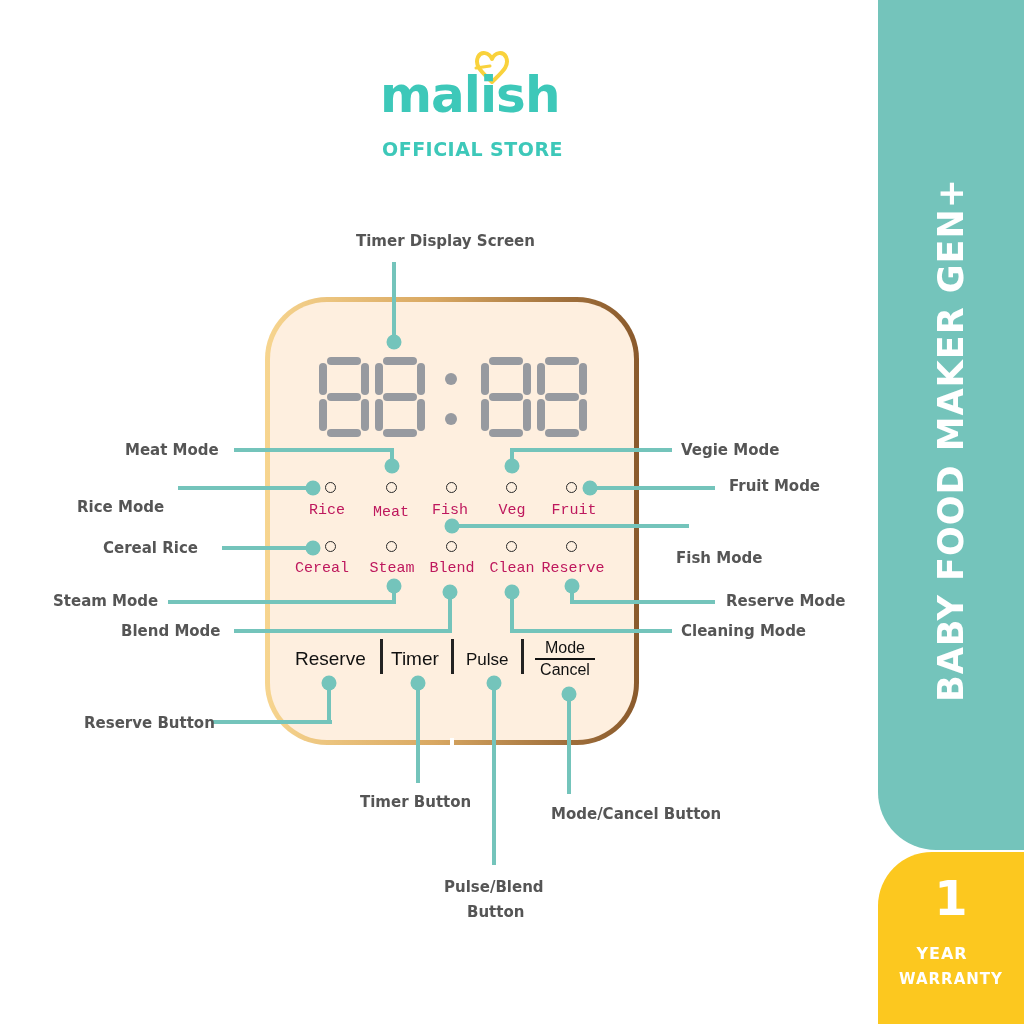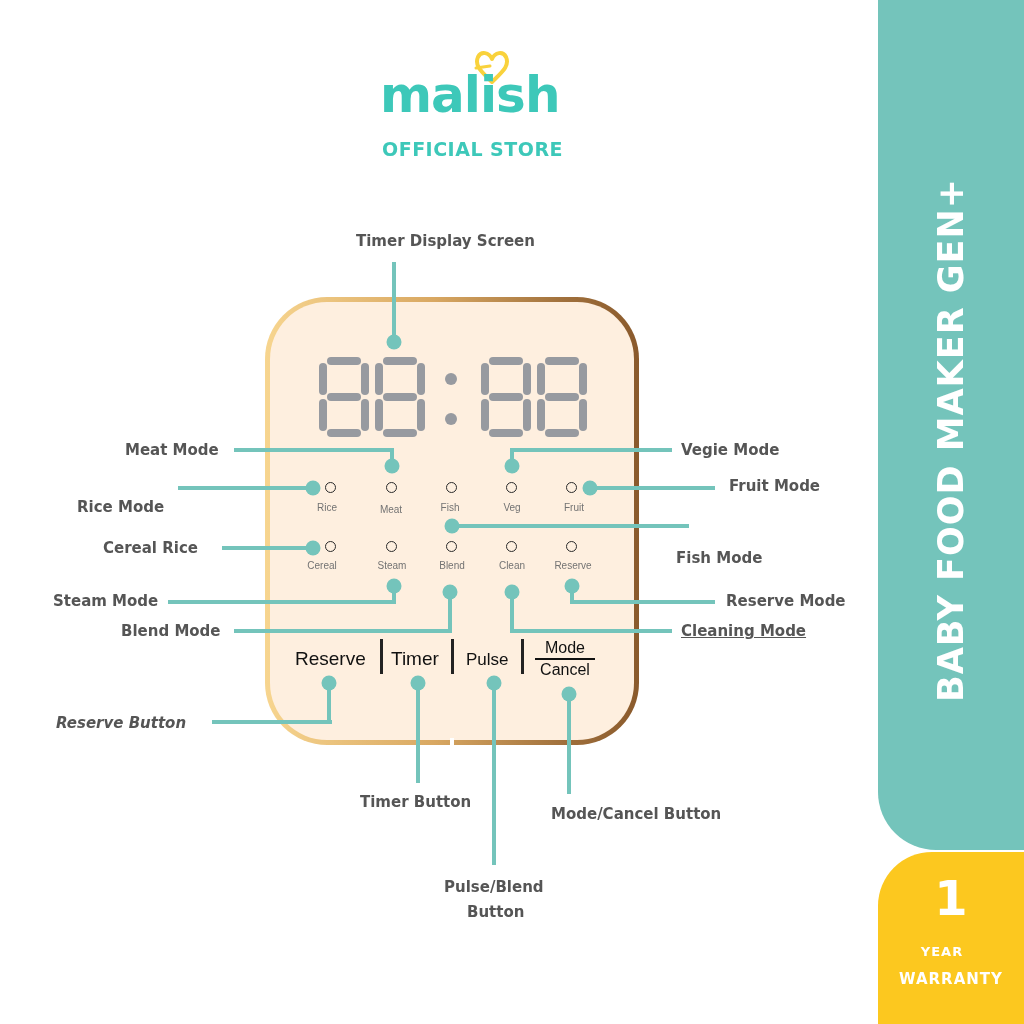--- a/index.html
+++ b/index.html
@@ -10,36 +10,36 @@
   .brand { position: absolute; left: 360px; top: 44px; width: 220px; text-align: center; }
   .brand-name { position: absolute; left: 20px; top: 26px; font-family: "DejaVu Sans", sans-serif; font-weight: bold; font-size: 50px; letter-spacing: -1px; color: #3dc8b9; line-height: 1; }
   .brand-sub { position: absolute; left: 22px; top: 94px; font-family: "DejaVu Sans", sans-serif; font-weight: bold; font-size: 19px; color: #3dc8b9; letter-spacing: 0.5px; white-space: nowrap; }
   .heart { position: absolute; left: 112px; top: 4px; width: 40px; height: 36px; }
 
   
   .banner { position: absolute; left: 878px; top: 0; width: 146px; height: 850px; background: #74c4bb; border-bottom-left-radius: 58px; }
   .banner-text { position: absolute; left: 73px; top: 440px; transform: translate(-50%, -50%) rotate(-90deg); white-space: nowrap; color: #ffffff; font-family: "DejaVu Sans", sans-serif; font-weight: bold; font-size: 35px; letter-spacing: 1px; }
   .warranty { position: absolute; left: 878px; top: 852px; width: 146px; height: 172px; background: #fcc81f; border-top-left-radius: 54px; color: #ffffff; text-align: center; }
   .warranty-num { position: absolute; left: 0; width: 146px; top: 22px; font-family: "DejaVu Sans", sans-serif; font-weight: bold; font-size: 48px; line-height: 1; }
-  .warranty-l1 { position: absolute; left: 0; width: 128px; top: 92px; font-weight: bold; font-size: 13px; letter-spacing: 1px; }
+  .warranty-l1 { position: absolute; left: 0; width: 128px; top: 92px; font-weight: bold; font-size: 16px; letter-spacing: 1px; }
   .warranty-l2 { position: absolute; left: 0; width: 146px; top: 118px; font-weight: bold; font-size: 15px; letter-spacing: 1px; }
 
   
   .panel { position: absolute; left: 265px; top: 297px; width: 374px; height: 448px; border-radius: 62px; background: linear-gradient(90deg, #f7d58f 0%, #d9a862 45%, #a0703c 80%, #8a5a2c 100%); padding: 5px; }
   .panel-inner { width: 100%; height: 100%; border-radius: 57px; background: #feefdf; }
   .panel-notch { position: absolute; left: 450px; top: 738px; width: 4px; height: 8px; background: #ffffff; }
 
   
   .digits { position: absolute; left: 319px; top: 357px; width: 270px; height: 80px; }
   .seg { position: absolute; background: #979aa0; border-radius: 4px; }
   .colon-dot { position: absolute; width: 12px; height: 12px; border-radius: 50%; background: #979aa0; }
 
   
   .led { position: absolute; width: 11px; height: 11px; border: 1.6px solid #2b2b2b; border-radius: 50%; background: transparent; }
-  .mode-label { position: absolute; font-family: Liberation Sans, sans-serif; font-size: 10px; color: #737373; transform: translateX(-50%); white-space: nowrap; }
+  .mode-label { position: absolute; font-family: Liberation Mono, monospace; font-size: 15px; color: #be185d; transform: translateX(-50%); white-space: nowrap; }
   .btn-label { position: absolute; font-family: "Liberation Sans", sans-serif; font-size: 19px; color: #111111; white-space: nowrap; }
   .vbar { position: absolute; width: 2.5px; background: #222222; }
   .mc { position: absolute; left: 533px; top: 638px; width: 64px; text-align: center; font-family: "Liberation Sans", sans-serif; font-size: 16px; color: #111; line-height: 19px; }
   .mc .mc-top { display: block; border-bottom: 2px solid #111; padding-bottom: 1px; margin: 0 2px; }
   .mc .mc-bot { display: block; }
 
   
   .line { position: absolute; background: #74c4bb; }
   .dot { position: absolute; width: 15px; height: 15px; border-radius: 50%; background: #74c4bb; transform: translate(-50%, -50%); }
   .callout { position: absolute; font-family: "DejaVu Sans", sans-serif; font-weight: bold; font-size: 15px; color: #555555; white-space: nowrap; }
@@ -179,26 +179,26 @@
 <div class="callout" style="left:676px;top:519px;margin-top:30px;">Fish Mode</div>
 
 <div class="line" style="left:572px;top:600px;width:143px;height:4px;"></div>
 <div class="line" style="left:570px;top:586px;width:4px;height:18px;"></div>
 <div class="dot" style="left:572px;top:586px;"></div>
 <div class="callout" style="left:726px;top:592px;">Reserve Mode</div>
 
 <div class="line" style="left:512px;top:629px;width:160px;height:4px;"></div>
 <div class="line" style="left:510px;top:590px;width:4px;height:43px;"></div>
 <div class="dot" style="left:512px;top:592px;"></div>
-<div class="callout" style="left:681px;top:622px;text-decoration:underline;">Cleaning Mode</div>
+<div class="callout" style="left:681px;top:622px;">Cleaning Mode</div>
 
 <div class="line" style="left:212px;top:720px;width:120px;height:4px;"></div>
 <div class="line" style="left:327px;top:683px;width:4px;height:41px;"></div>
 <div class="dot" style="left:329px;top:683px;"></div>
-<div class="callout" style="left:56px;top:714px;font-style:italic;">Reserve Button</div>
+<div class="callout" style="left:84px;top:714px;">Reserve Button</div>
 
 <div class="line" style="left:416px;top:683px;width:4px;height:100px;"></div>
 <div class="dot" style="left:418px;top:683px;"></div>
 <div class="callout" style="left:360px;top:793px;">Timer Button</div>
 
 <div class="line" style="left:492px;top:683px;width:4px;height:182px;"></div>
 <div class="dot" style="left:494px;top:683px;"></div>
 <div class="callout" style="left:444px;top:878px;">Pulse/Blend</div>
 <div class="callout" style="left:467px;top:903px;">Button</div>
 

